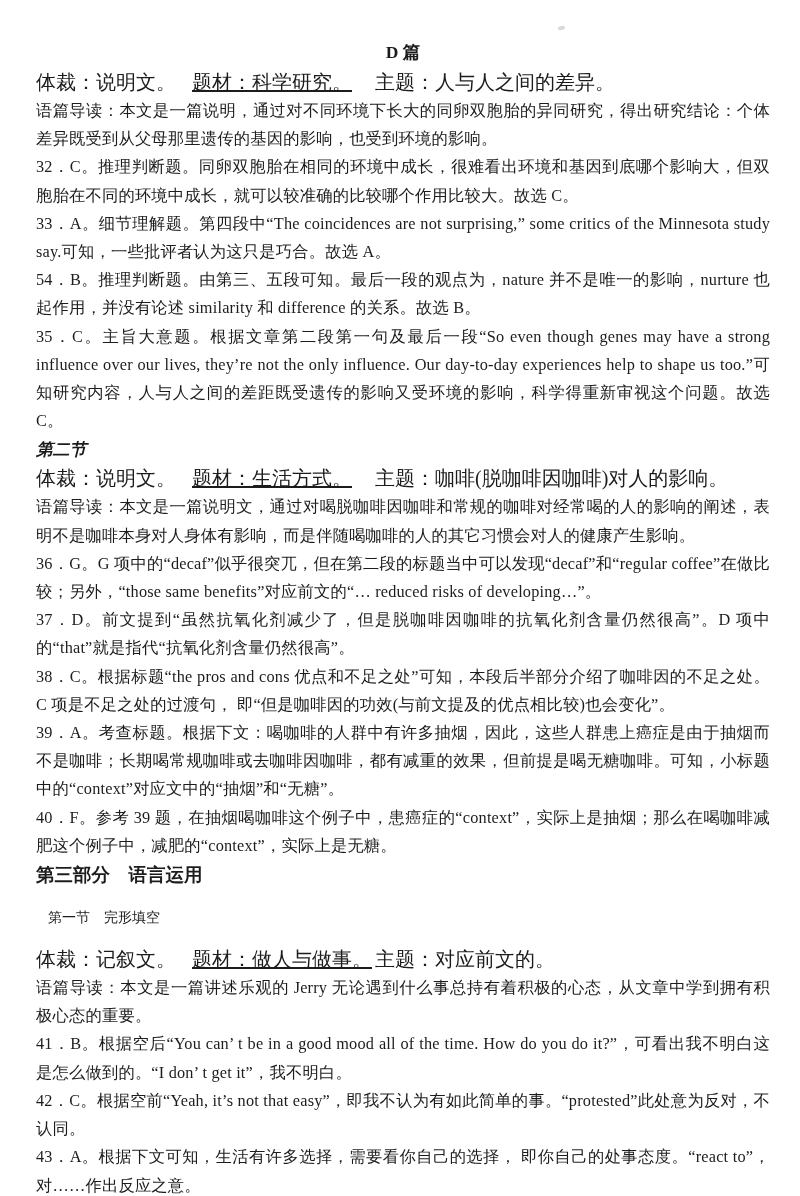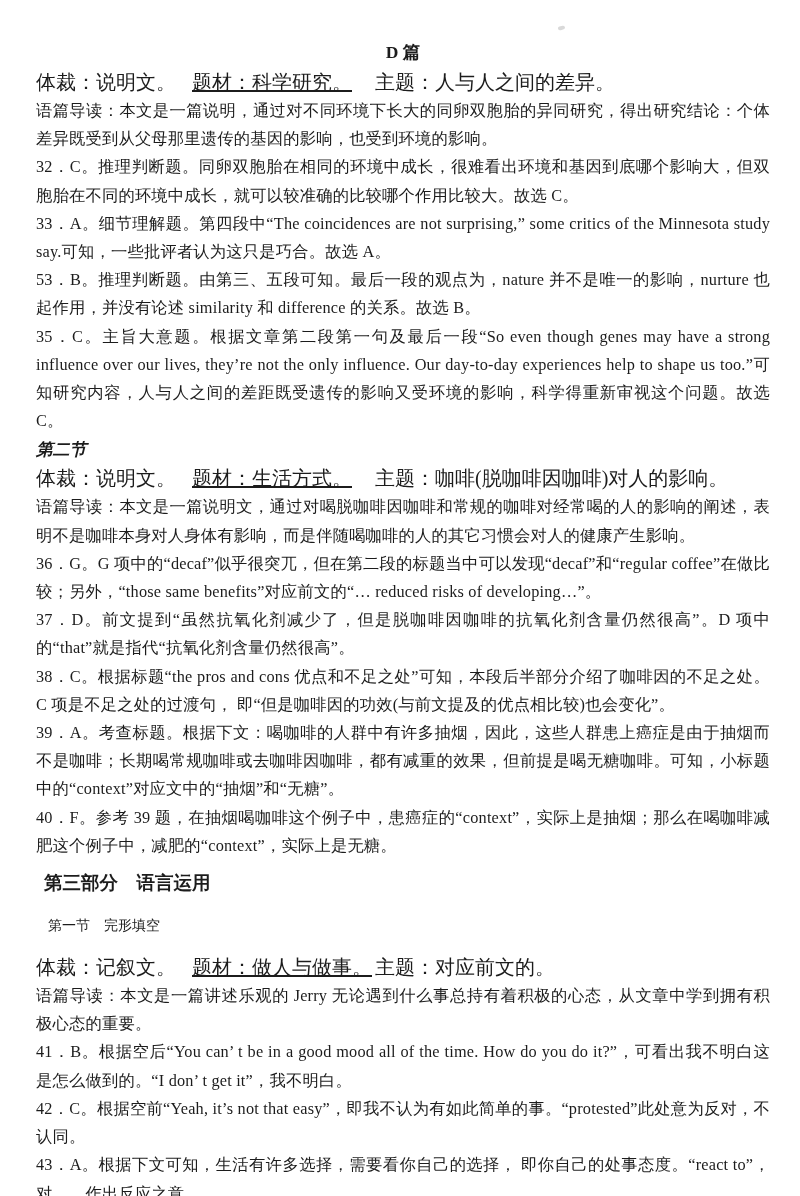--- a/index.html
+++ b/index.html
@@ -45,21 +45,21 @@
     letter-spacing: 0.2px;
   }
   h2.section-heading {
     margin: 0;
     font-size: 16.8px;
     line-height: 29px;
     font-weight: bold;
     font-style: italic;
   }
   h2.part-heading {
-    margin: 8px;
+    margin: 0;
     font-size: 18.5px;
     line-height: 31px;
     font-weight: bold;
   }
   h3.sub-heading {
     margin: 12px;
     font-size: 14px;
     line-height: 30px;
     font-weight: normal;
   }
@@ -84,21 +84,21 @@
   <h1 class="doc-title">D 篇</h1>
 
   <div class="meta-row">
     <span class="meta-col-1">体裁：说明文。</span>
     <span class="meta-col-2">题材：科学研究。</span>
     <span class="meta-col-3">主题：人与人之间的差异。</span>
   </div>
   <p class="body-para">语篇导读：本文是一篇说明，通过对不同环境下长大的同卵双胞胎的异同研究，得出研究结论：个体差异既受到从父母那里遗传的基因的影响，也受到环境的影响。</p>
   <p class="body-para">32．C。推理判断题。同卵双胞胎在相同的环境中成长，很难看出环境和基因到底哪个影响大，但双胞胎在不同的环境中成长，就可以较准确的比较哪个作用比较大。故选 C。</p>
   <p class="body-para">33．A。细节理解题。第四段中“The coincidences are not surprising,” some critics of the Minnesota study say.可知，一些批评者认为这只是巧合。故选 A。</p>
-  <p class="body-para">53．B。推理判断题。由第三、五段可知。最后一段的观点为，nature 并不是唯一的影响，nurture 也起作用，并没有论述 similarity 和 difference 的关系。故选 B。</p>
+  <p class="body-para">54．B。推理判断题。由第三、五段可知。最后一段的观点为，nature 并不是唯一的影响，nurture 也起作用，并没有论述 similarity 和 difference 的关系。故选 B。</p>
   <p class="body-para">35．C。主旨大意题。根据文章第二段第一句及最后一段“So even though genes may have a strong influence over our lives, they’re not the only influence. Our day-to-day experiences help to shape us too.”可知研究内容，人与人之间的差距既受遗传的影响又受环境的影响，科学得重新审视这个问题。故选 C。</p>
 
   <h2 class="section-heading">第二节</h2>
   <div class="meta-row">
     <span class="meta-col-1">体裁：说明文。</span>
     <span class="meta-col-2">题材：生活方式。</span>
     <span class="meta-col-3">主题：咖啡(脱咖啡因咖啡)对人的影响。</span>
   </div>
   <p class="body-para">语篇导读：本文是一篇说明文，通过对喝脱咖啡因咖啡和常规的咖啡对经常喝的人的影响的阐述，表明不是咖啡本身对人身体有影响，而是伴随喝咖啡的人的其它习惯会对人的健康产生影响。</p>
   <p class="body-para">36．G。G 项中的“decaf”似乎很突兀，但在第二段的标题当中可以发现“decaf”和“regular coffee”在做比较；另外，“those same benefits”对应前文的“… reduced risks of developing…”。</p>

